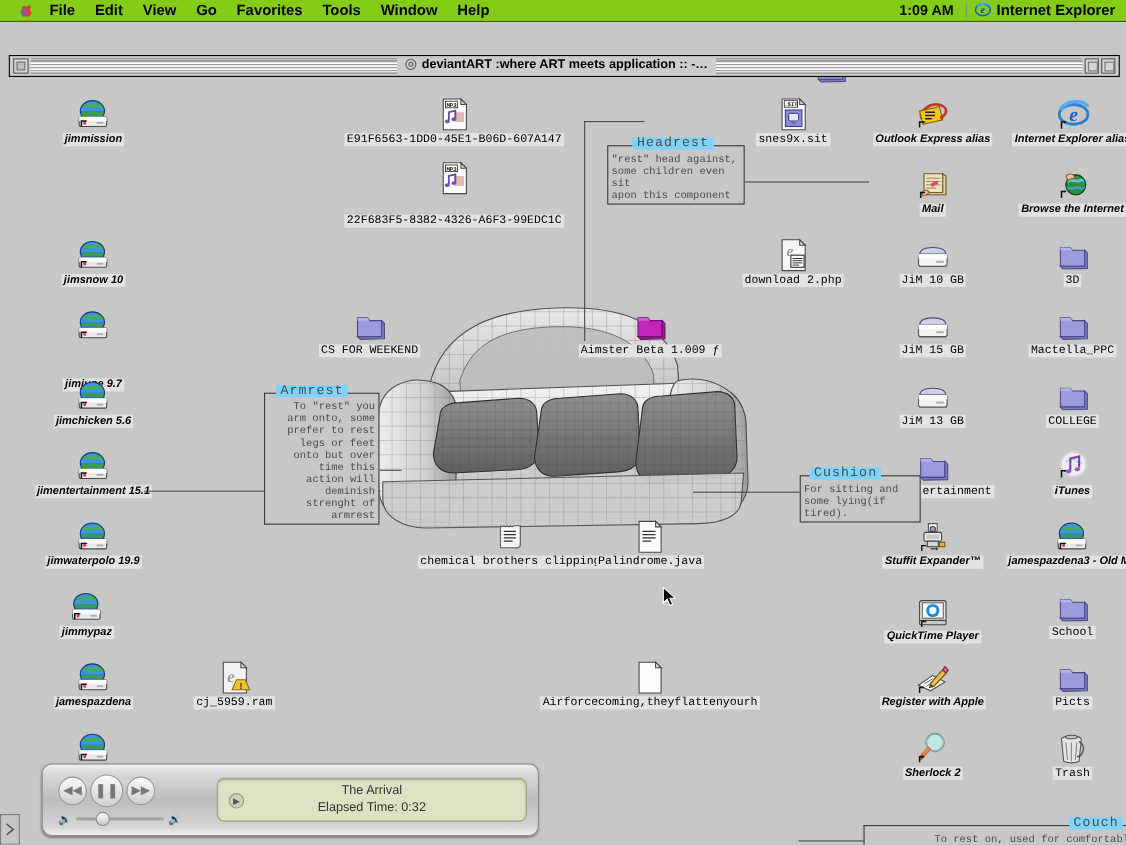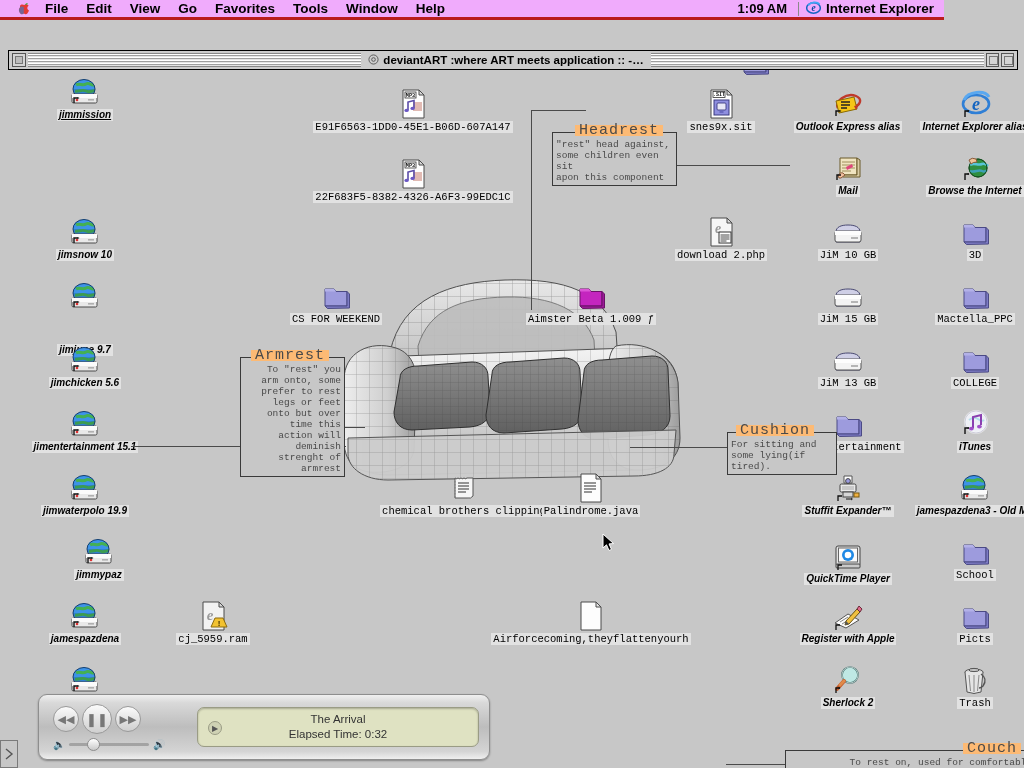--- a/index.html
+++ b/index.html
@@ -13,23 +13,23 @@
   #screen {
     position: relative;
     width: 1024px; height: 768px;
     background: #c7c7c7;
     overflow: hidden;
   }
 
   
   #menubar {
     position: absolute; top: 0; left: 0;
-    width: 944px; height: 20px;
-    background: #f0abfc;
-    border-bottom: 3px solid #b91c1c;
+    width: 1024px; height: 20px;
+    background: #84cc16;
+    border-bottom: 1px solid #b91c1c;
     display: flex; align-items: center;
     z-index: 60;
   }
   #menubar .applelogo {
     width: 22px; margin-left: 14px;
     display: flex; justify-content: center; align-items: center;
   }
   #menubar .mitem {
     font-size: 13.5px; font-weight: bold; color: #000;
     padding: 0 9px; line-height: 19px; cursor: default;
@@ -152,24 +152,24 @@
     font-family: "Liberation Mono", monospace;
     font-size: 9.5px;
     color: #4a4a4a;
     line-height: 11px;
     z-index: 20;
     padding: 2px 3px;
   }
   .callout .ctitle {
     position: absolute;
     top: -8px;
-    background: #fdba74;
+    background: #7dd3fc;
     padding: 0 4px;
     font-family: "Liberation Mono", monospace;
-    font-size: 15px;
+    font-size: 12px;
     color: #4a4a4a;
     letter-spacing: 1px;
   }
   .callout .cbody { margin-top: 4px; }
 
   .leader {
     position: absolute;
     background: #4a4a4a;
     z-index: 19;
   }
@@ -371,21 +371,21 @@
 strenght of
 armrest</div>
     </div>
 
     <div class="callout" style="left:785px; top:730px; width:250px; text-align:right; border-right:none;">
       <span class="ctitle" style="right:14px;">Couch</span>
       <div class="cbody" style="white-space:pre-line;">To rest on, used for comfortable
 sitting. Usually pointed at a Televison set.</div>
     </div>
 
-  <div class="dicon italic" style="left: 30px; top: 54px; text-decoration: underline;">
+  <div class="dicon italic" style="left: 30px; top: 66px;">
         <div class="glyph">
           <svg width="32" height="32" viewBox="0 0 32 32">
       <ellipse cx="15" cy="13" rx="11" ry="9.5" fill="#2f7fd6"></ellipse>
       <path d="M4 13a11 9.5 0 0 1 22 0z" fill="#3d93e8"></path>
       <path d="M7 9c3-2 7 1 10-1s6 2 8 1" fill="none" stroke="#45b14a" stroke-width="3" opacity=".95"></path>
       <path d="M6 15c4 1 7-2 11 0s6-1 9 0" fill="none" stroke="#3da041" stroke-width="3" opacity=".9"></path>
       <ellipse cx="15" cy="13" rx="11" ry="9.5" fill="none" stroke="#16406f" stroke-width="1"></ellipse>
       <rect x="3" y="18" width="25" height="9" rx="1.5" fill="#e9e9e9" stroke="#4a4a4a"></rect>
       <rect x="3" y="18" width="25" height="4" fill="#fbfbfb"></rect>
       <rect x="19" y="23" width="6" height="1.6" fill="#b0b0b0"></rect>
@@ -479,21 +479,21 @@
       <rect x="3" y="18" width="25" height="9" rx="1.5" fill="#e9e9e9" stroke="#4a4a4a"></rect>
       <rect x="3" y="18" width="25" height="4" fill="#fbfbfb"></rect>
       <rect x="19" y="23" width="6" height="1.6" fill="#b0b0b0"></rect>
       <circle cx="8" cy="24" r="1.3" fill="#d33"></circle>
       <path d="M5 27 L5 22 L9 22" fill="none" stroke="#111" stroke-width="1.4"></path>
       <path d="M8.6 21 L10.5 22 L8.6 23 Z" fill="#111"></path>
     </svg>
         </div>
         <div class="lbl">jimwaterpolo 19.9</div>
       </div>
-      <div class="dicon italic" style="left: 44px; top: 514px;">
+      <div class="dicon italic" style="left: 24px; top: 514px;">
         <div class="glyph">
           <svg width="32" height="32" viewBox="0 0 32 32">
       <ellipse cx="15" cy="13" rx="11" ry="9.5" fill="#2f7fd6"></ellipse>
       <path d="M4 13a11 9.5 0 0 1 22 0z" fill="#3d93e8"></path>
       <path d="M7 9c3-2 7 1 10-1s6 2 8 1" fill="none" stroke="#45b14a" stroke-width="3" opacity=".95"></path>
       <path d="M6 15c4 1 7-2 11 0s6-1 9 0" fill="none" stroke="#3da041" stroke-width="3" opacity=".9"></path>
       <ellipse cx="15" cy="13" rx="11" ry="9.5" fill="none" stroke="#16406f" stroke-width="1"></ellipse>
       <rect x="3" y="18" width="25" height="9" rx="1.5" fill="#e9e9e9" stroke="#4a4a4a"></rect>
       <rect x="3" y="18" width="25" height="4" fill="#fbfbfb"></rect>
       <rect x="19" y="23" width="6" height="1.6" fill="#b0b0b0"></rect>
@@ -560,21 +560,21 @@
       <rect x="7" y="4" width="11" height="6" fill="#fff" stroke="#333" stroke-width="0.8"></rect>
       <text x="12.5" y="9" font-size="5.2" font-family="Liberation Mono, monospace" font-weight="bold" fill="#111" text-anchor="middle">MP3</text>
       <rect x="15" y="14" width="9" height="9" fill="#d9a9a0" opacity=".8"></rect>
       <path d="M10 22 L10 14 L16 12.5 L16 20" fill="none" stroke="#5b4ba8" stroke-width="1.6"></path>
       <ellipse cx="8.6" cy="22.4" rx="2.2" ry="1.7" fill="#6a57c4"></ellipse>
       <ellipse cx="14.6" cy="20.4" rx="2.2" ry="1.7" fill="#6a57c4"></ellipse>
     </svg>
         </div>
         <div class="lbl">E91F6563-1DD0-45E1-B06D-607A147</div>
       </div>
-      <div class="dicon mono" style="left: 358px; top: 136px;">
+      <div class="dicon mono" style="left: 358px; top: 124px; gap: 16px;">
         <div class="glyph">
           <svg width="30" height="32" viewBox="0 0 30 32">
       <path d="M5 2 L21 2 L26 7 L26 30 L5 30 Z" fill="#ffffff" stroke="#4a4a4a"></path>
       <path d="M21 2 L21 7 L26 7 Z" fill="#d8d8d8" stroke="#4a4a4a"></path>
       <rect x="7" y="4" width="11" height="6" fill="#fff" stroke="#333" stroke-width="0.8"></rect>
       <text x="12.5" y="9" font-size="5.2" font-family="Liberation Mono, monospace" font-weight="bold" fill="#111" text-anchor="middle">MP3</text>
       <rect x="15" y="14" width="9" height="9" fill="#d9a9a0" opacity=".8"></rect>
       <path d="M10 22 L10 14 L16 12.5 L16 20" fill="none" stroke="#5b4ba8" stroke-width="1.6"></path>
       <ellipse cx="8.6" cy="22.4" rx="2.2" ry="1.7" fill="#6a57c4"></ellipse>
       <ellipse cx="14.6" cy="20.4" rx="2.2" ry="1.7" fill="#6a57c4"></ellipse>

